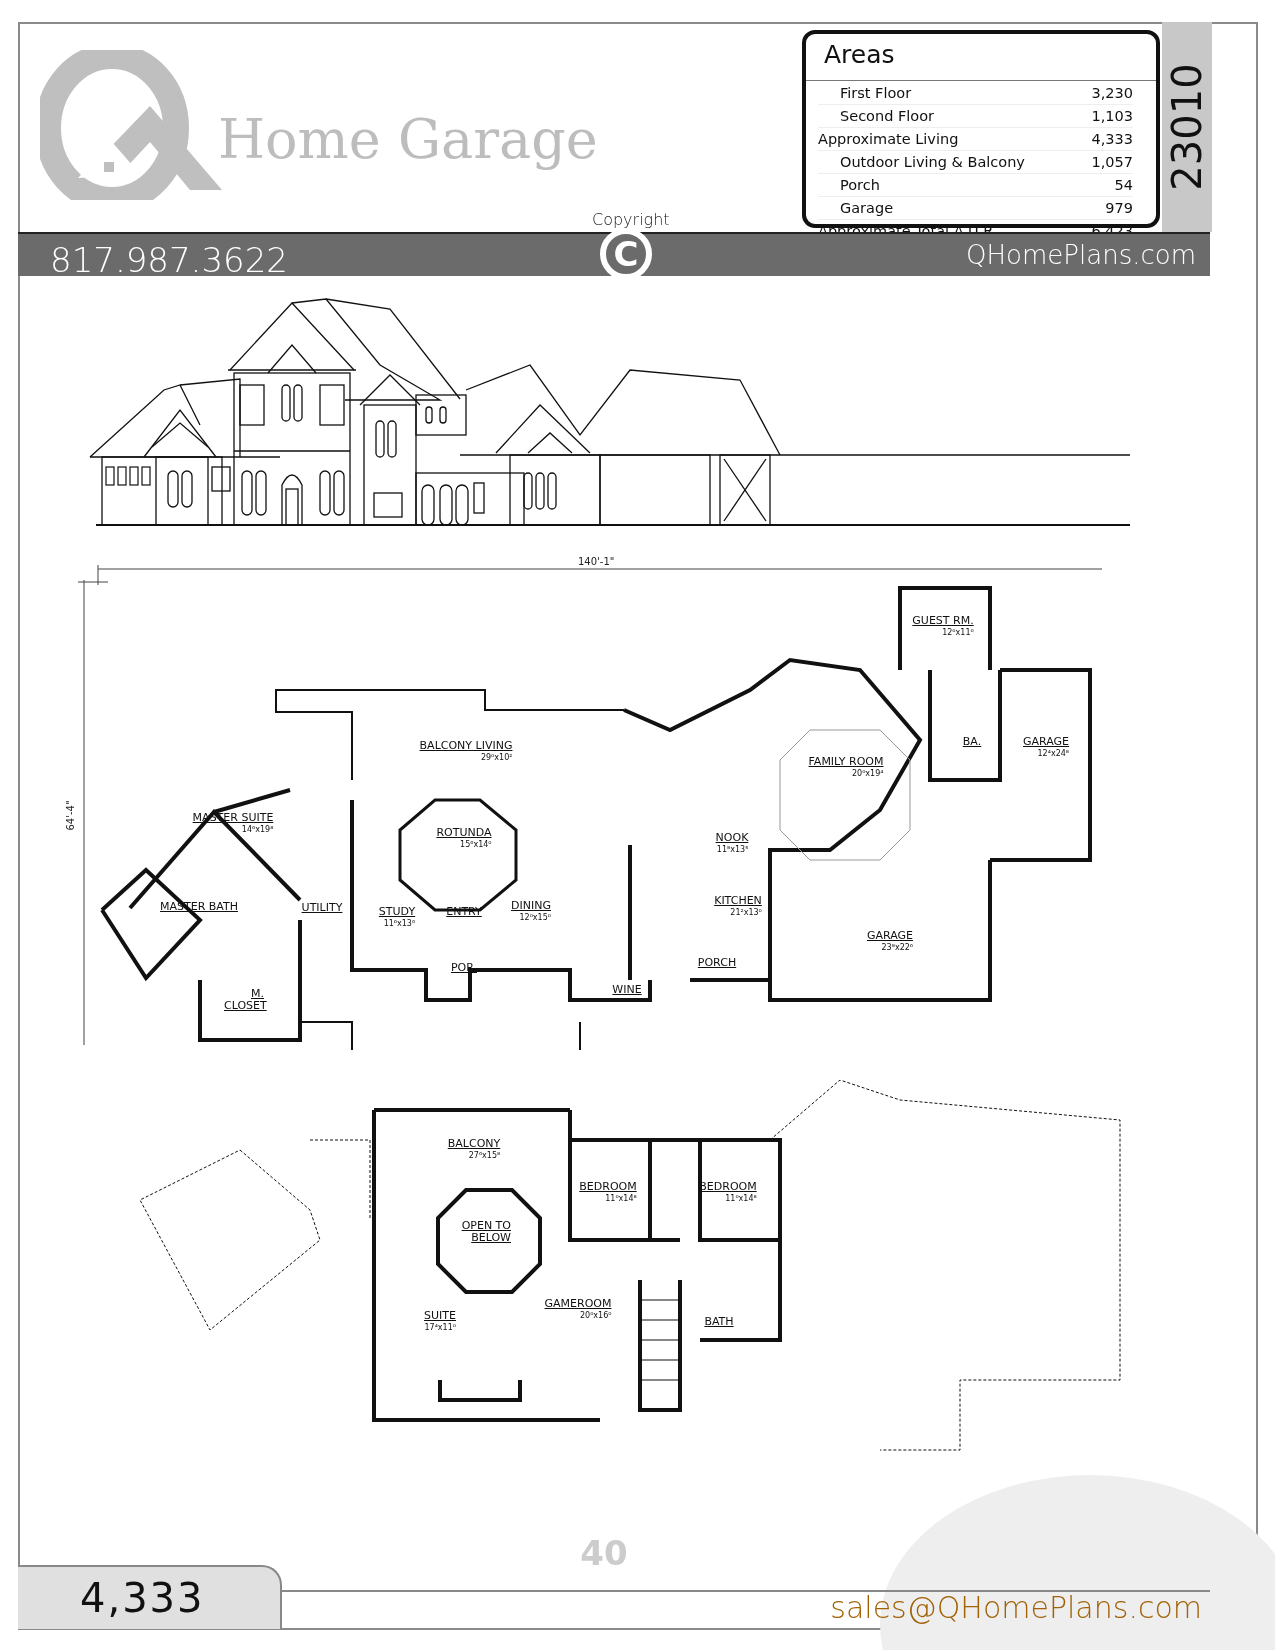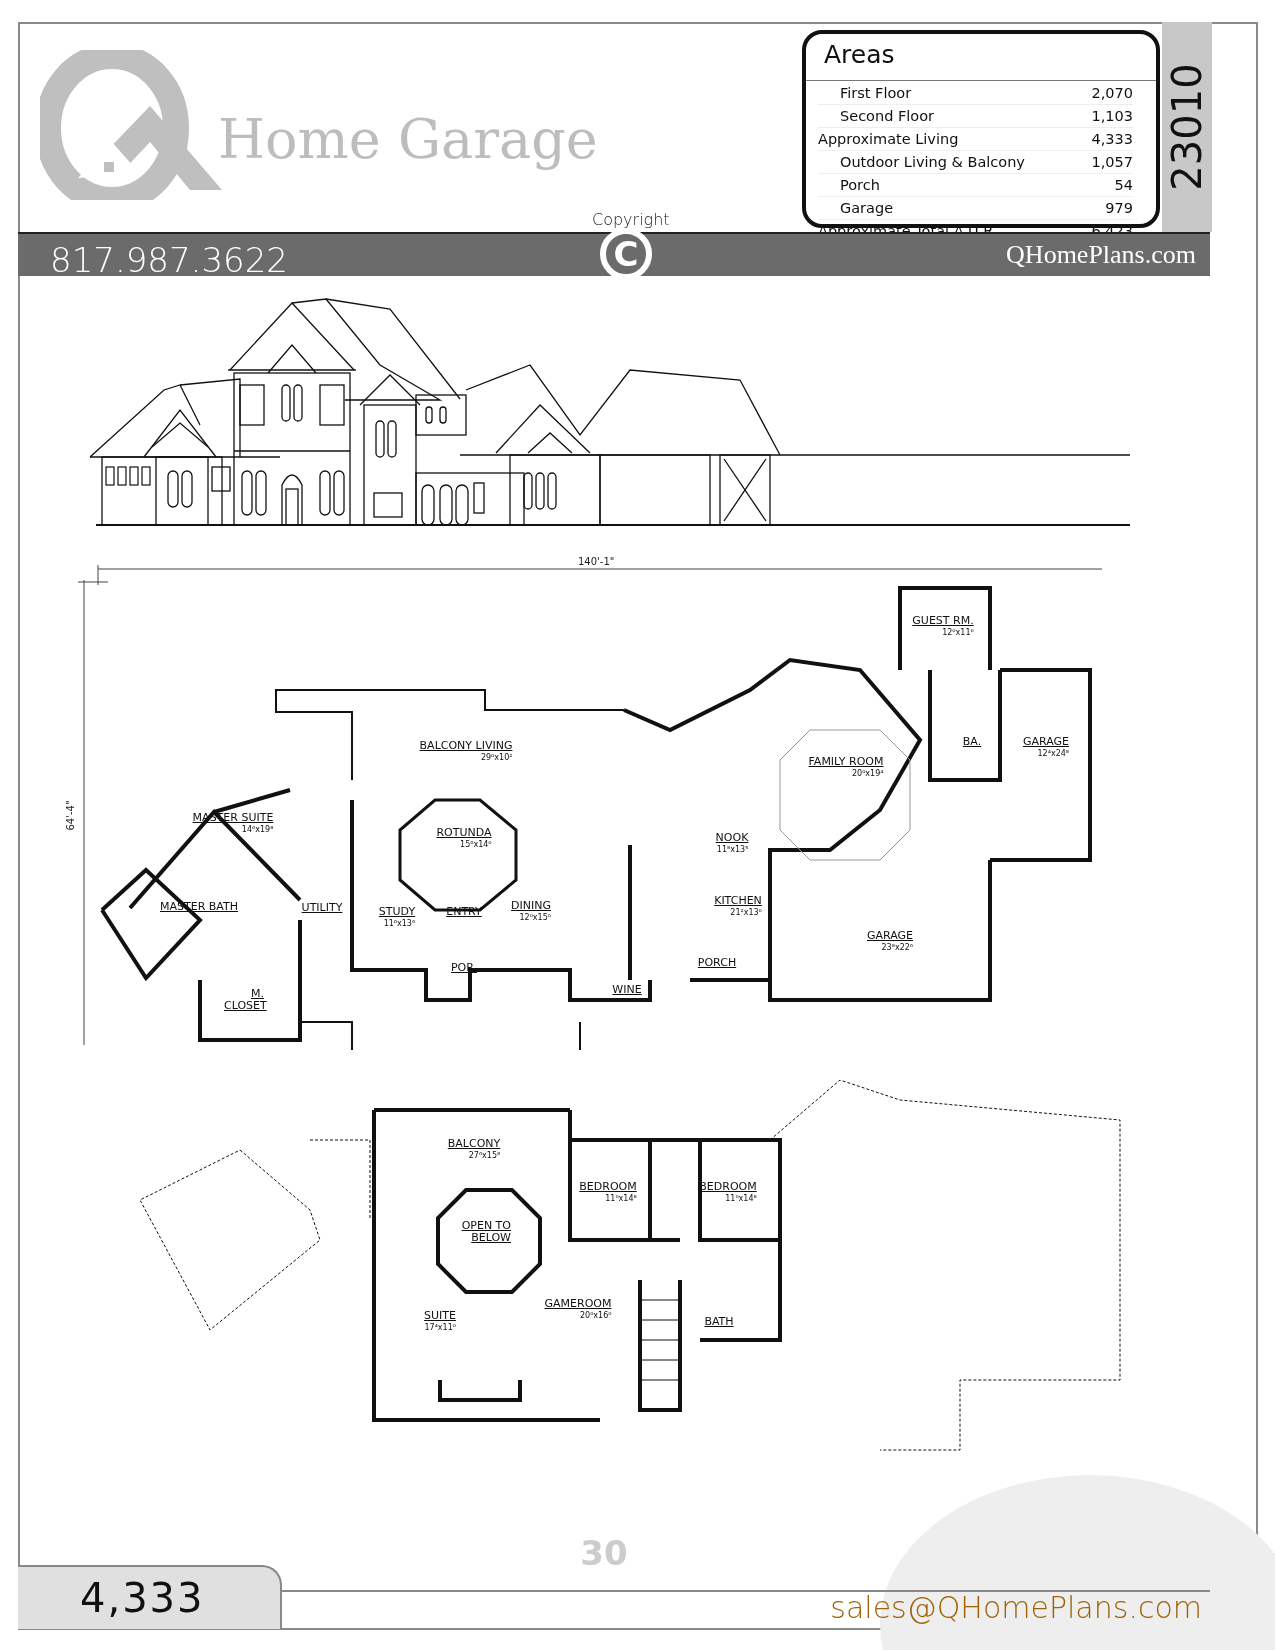--- a/index.html
+++ b/index.html
@@ -1,32 +1,32 @@
 <!DOCTYPE html>
 <html><head>
 <meta charset="utf-8">
 <style>
   html,body{margin:0;padding:0;background:#fff;}
   body{width:1275px;height:1650px;position:relative;overflow:hidden;font-family:"DejaVu Sans",sans-serif;color:#111;}
   .frame{position:absolute;left:18px;top:22px;width:1240px;height:1608px;border:2px solid #8a8a8a;box-sizing:border-box;}
   .logo{position:absolute;left:40px;top:50px;width:600px;height:150px;}
   .logo-text{position:absolute;left:218px;top:108px;font-family:"DejaVu Serif",serif;font-size:54px;color:#bdbdbd;letter-spacing:0px;}
-  .areas{position:absolute;left:802px;top:30px;width:358px;height:198px;border:4px solid #111;border-radius:20px;box-sizing:border-box;background:#fff;}
+  .areas{position:absolute;left:802px;top:30px;width:358px;height:198px;border:4px solid #111;border-radius:13px;box-sizing:border-box;background:#fff;}
   .areas h2{margin:0;position:absolute;left:18px;top:6px;font-size:25px;font-weight:normal;}
   .areas .hr{position:absolute;left:0;right:0;top:46px;border-top:1.5px solid #777;}
   .areas table{position:absolute;left:12px;top:48px;width:315px;border-collapse:collapse;font-size:14.5px;}
   .areas td{padding:0;height:22px;border-bottom:1px solid #eee;}
   .areas td.v{text-align:right;}
   .areas td.indent{padding-left:22px;}
   .plan-id{position:absolute;left:1162px;top:22px;width:50px;height:210px;background:#c8c8c8;}
   .plan-id span{position:absolute;left:50%;top:50%;transform:translate(-50%,-50%) rotate(-90deg);font-size:40px;white-space:nowrap;color:#111;}
   .copyright{position:absolute;left:592px;top:210px;font-size:16px;color:#222;font-family:"DejaVu Sans",sans-serif;font-weight:300;}
   .band{position:absolute;left:18px;top:232px;width:1192px;height:42px;background:#6b6b6b;border-top:2px solid #222;}
   .band .phone{position:absolute;left:32px;top:6px;font-size:34px;color:#fff;font-weight:300;}
-  .band .site{position:absolute;right:14px;top:6px;font-size:26px;color:#fff;font-weight:300;font-family:Liberation Serif, serif;}
+  .band .site{position:absolute;right:14px;top:6px;font-size:26px;color:#fff;font-weight:300;}
   .band .cmark{position:absolute;left:582px;top:-6px;width:52px;height:52px;border:6px solid #fff;border-radius:50%;box-sizing:border-box;color:#fff;font-size:34px;font-weight:bold;text-align:center;line-height:40px;}
   .drawing{position:absolute;}
   .dim-label{position:absolute;font-size:10px;color:#222;}
   .room{position:absolute;text-align:right;font-size:11px;line-height:12px;transform:translate(-50%,-50%);white-space:nowrap;}
   .room .n{text-decoration:underline;display:block;}
   .room .d{font-size:8px;display:block;}
   .footer-left{position:absolute;left:18px;top:1565px;width:262px;height:62px;background:#e0e0e0;border-top:2px solid #888;border-right:2px solid #888;border-top-right-radius:20px;}
   .footer-left span{position:absolute;left:62px;top:8px;font-size:40px;letter-spacing:2px;}
   .footer-right{position:absolute;left:280px;top:1590px;width:930px;height:37px;border-top:2px solid #888;}
   .footer-right span{position:absolute;right:8px;top:-2px;font-size:30px;color:#a16207;font-weight:300;}
@@ -48,21 +48,21 @@
 </div>
 <div class="logo-text">Home Garage</div>
 
 <div class="areas">
   <h2>Areas</h2>
   <div class="hr"></div>
   <table>
     <tbody>
         <tr>
           <td class="indent">First Floor</td>
-          <td class="v">2,070</td>
+          <td class="v">3,230</td>
         </tr>
     <tr>
           <td class="indent">Second Floor</td>
           <td class="v">1,103</td>
         </tr>
     <tr>
           <td>Approximate Living</td>
           <td class="v">4,333</td>
         </tr>
     <tr>
@@ -327,19 +327,19 @@
   </div>
 <div class="room" style="left:578px;top:1310px">
     <span class="n">GAMEROOM</span>
     <span class="d">20⁰x16⁰</span>
   </div>
 <div class="room" style="left:719px;top:1322px">
     <span class="n">BATH</span>
   </div>
 
 <div class="swoosh"></div>
-<div class="badge20">30</div>
+<div class="badge20">40</div>
 <div class="footer-left">
   <span>4,333</span>
 </div>
 <div class="footer-right">
   <span>sales@QHomePlans.com</span>
 </div>
 
 </body></html>

